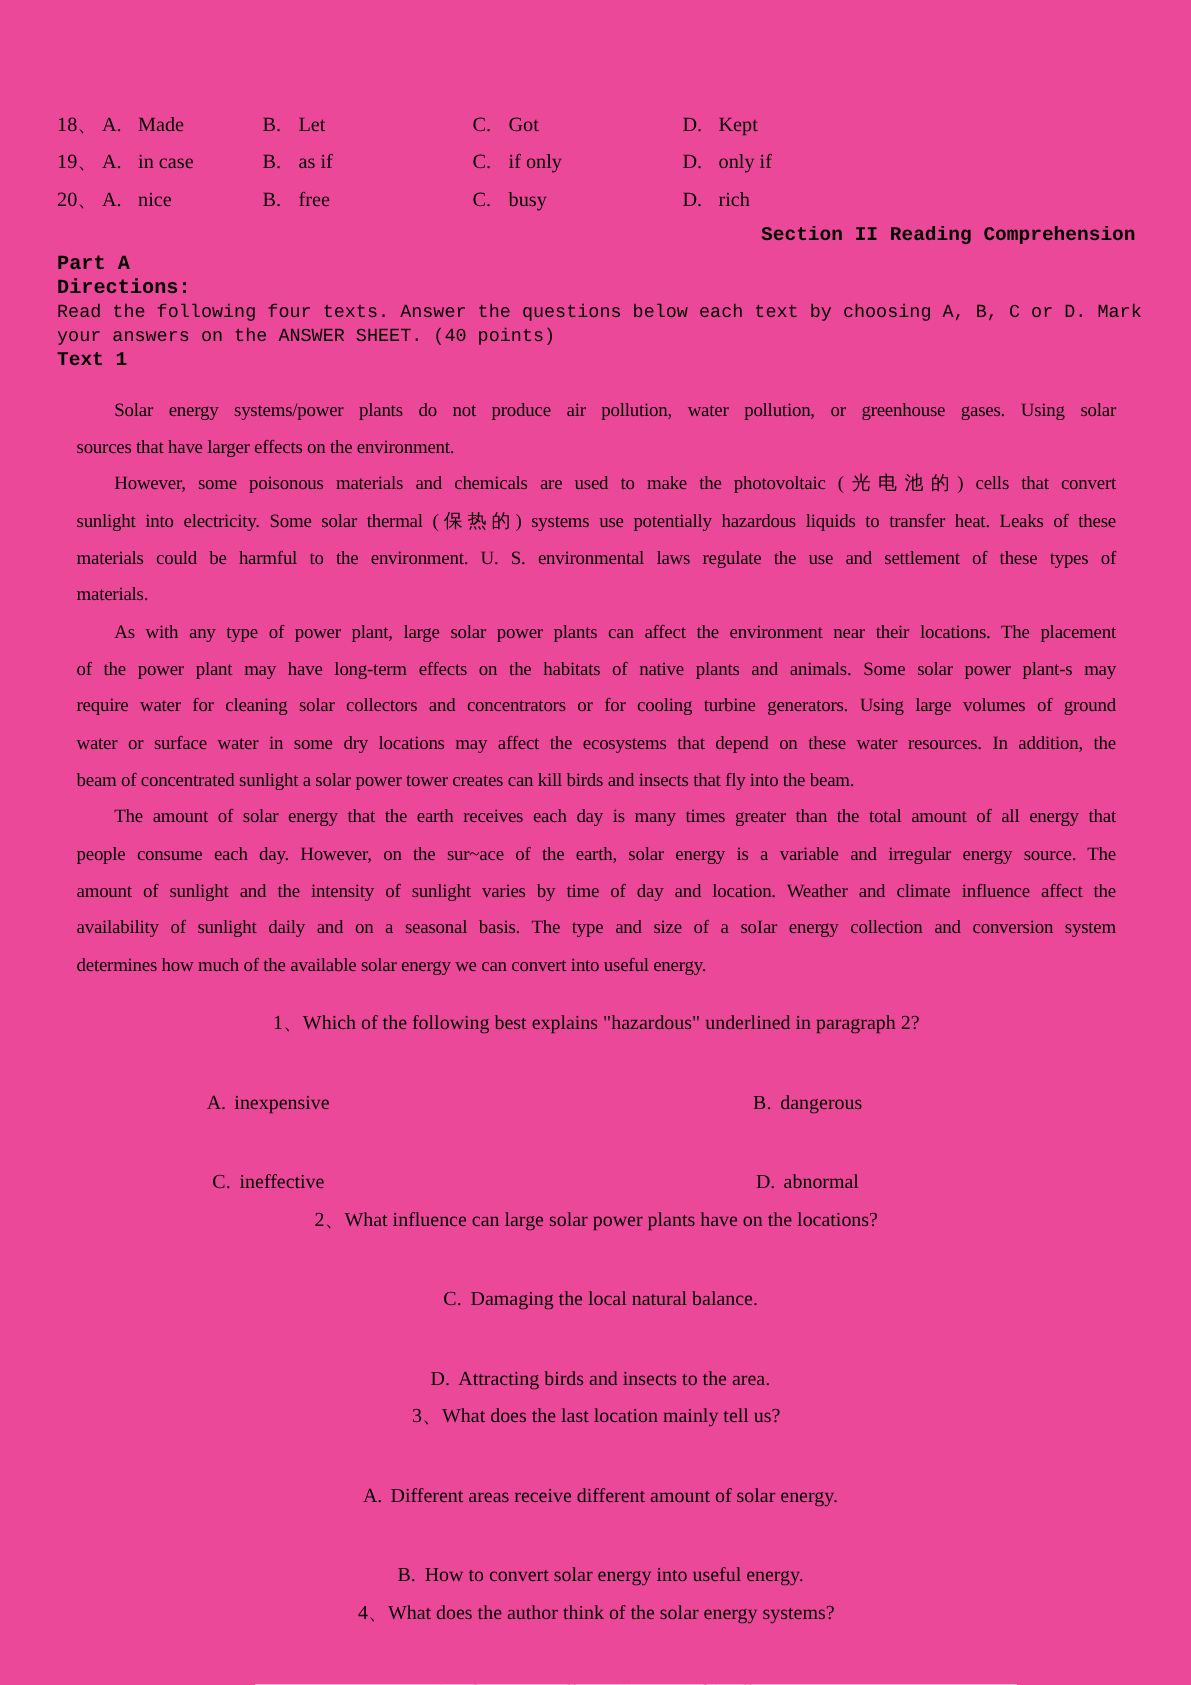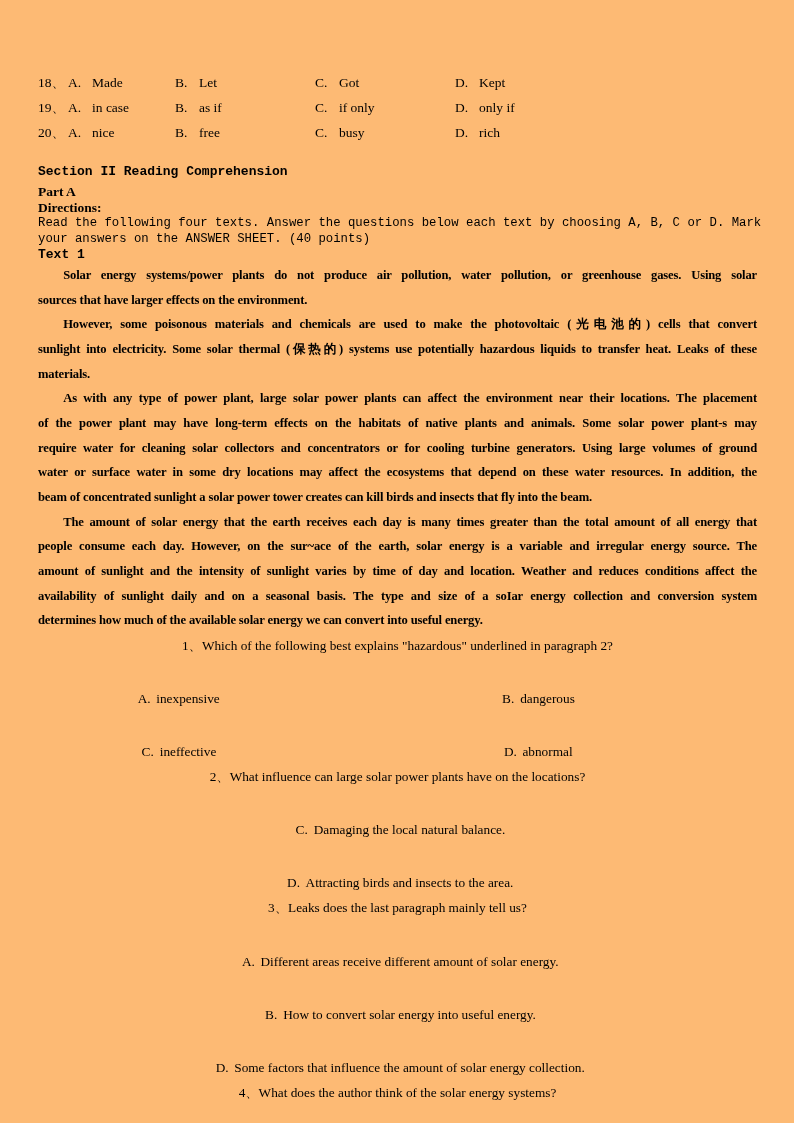--- a/index.html
+++ b/index.html
@@ -1,21 +1,21 @@
 <!DOCTYPE html>
 <html><head>
 <meta charset="utf-8">
 <style>
   html, body { margin: 0; padding: 0; background: #fff; }
   .page {
     position: relative;
     width: 794px;
     height: 1123px;
     margin: 0 auto;
-    background: #fdba74;
+    background: #ec4899;
     color: #000;
     box-sizing: border-box;
     padding: 70px 37px 0 38px;
     overflow: hidden;
   }
 
   
   .cz-row {
     display: grid;
     grid-template-columns: 137px 140px 140px 1fr;
@@ -24,46 +24,45 @@
     font-family: "Liberation Serif", serif;
   }
   .cz-num { display: inline-block; min-width: 30px; }
   .opt-label { display: inline-block; min-width: 24px; }
 
   
   .section-title {
     font-family: "Liberation Mono", monospace;
     font-weight: bold;
     font-size: 13px;
-    text-align: left;
+    text-align: right;
     line-height: 24px;
-    margin-top: 15px;
   }
   .part-label, .directions-label {
-    font-family: Liberation Serif, serif;
+    font-family: Liberation Mono, monospace;
     font-weight: bold;
     font-size: 13.5px;
     line-height: 16px;
   }
   .dir-line {
     font-family: "Liberation Mono", monospace;
     font-size: 12.3px;
     line-height: 15.5px;
     white-space: nowrap;
   }
   .text-title {
     font-family: "Liberation Mono", monospace;
     font-weight: bold;
     font-size: 13px;
     text-align: left;
     line-height: 16px;
   }
 
   
-  .passage { margin: 0; font-weight: bold; }
+  .passage { margin: 13px; }
   .pline {
     font-family: "Liberation Serif", serif;
     font-size: 12.6px;
     letter-spacing: -0.15px;
     line-height: 24.65px;
     text-align: justify;
     text-align-last: justify;
     white-space: normal;
   }
   .pline.first { text-indent: 2em; }
@@ -118,33 +117,34 @@
   <div class="text-title">Text 1</div>
 
   <div class="passage">
     <div>
       <div class="pline first">Solar energy systems/power plants do not produce air pollution, water pollution, or greenhouse gases. Using solar</div>
       <div class="pline plast">sources that have larger effects on the environment.</div>
     </div>
     <div>
       <div class="pline first">However, some poisonous materials and chemicals are used to make the photovoltaic (光电池的) cells that convert</div>
       <div class="pline">sunlight into electricity. Some solar thermal (保热的) systems use potentially hazardous liquids to transfer heat. Leaks of these</div>
+      <div class="pline">materials could be harmful to the environment. U. S. environmental laws regulate the use and settlement of these types of</div>
       <div class="pline plast">materials.</div>
     </div>
     <div>
       <div class="pline first">As with any type of power plant, large solar power plants can affect the environment near their locations. The placement</div>
       <div class="pline">of the power plant may have long-term effects on the habitats of native plants and animals. Some solar power plant-s may</div>
       <div class="pline">require water for cleaning solar collectors and concentrators or for cooling turbine generators. Using large volumes of ground</div>
       <div class="pline">water or surface water in some dry locations may affect the ecosystems that depend on these water resources. In addition, the</div>
       <div class="pline plast">beam of concentrated sunlight a solar power tower creates can kill birds and insects that fly into the beam.</div>
     </div>
     <div>
       <div class="pline first">The amount of solar energy that the earth receives each day is many times greater than the total amount of all energy that</div>
       <div class="pline">people consume each day. However, on the sur~ace of the earth, solar energy is a variable and irregular energy source. The</div>
-      <div class="pline">amount of sunlight and the intensity of sunlight varies by time of day and location. Weather and reduces conditions affect the</div>
+      <div class="pline">amount of sunlight and the intensity of sunlight varies by time of day and location. Weather and climate influence affect the</div>
       <div class="pline">availability of sunlight daily and on a seasonal basis. The type and size of a soIar energy collection and conversion system</div>
       <div class="pline plast">determines how much of the available solar energy we can convert into useful energy.</div>
     </div>
   </div>
 
   <div class="questions">
 
     <div>
       <div class="q-stem"><span class="q-num">1、</span><span>Which of the following best explains "hazardous" underlined in paragraph 2?</span></div>
       <div class="opt-grid">
@@ -157,24 +157,23 @@
       </div>
     </div>
 
     <div>
       <div class="q-stem"><span class="q-num">2、</span><span>What influence can large solar power plants have on the locations?</span></div>
       <div class="opt-row"><span class="opt-label">C.</span><span>Damaging the local natural balance.</span></div>
       <div class="opt-row"><span class="opt-label">D.</span><span>Attracting birds and insects to the area.</span></div>
     </div>
 
     <div>
-      <div class="q-stem"><span class="q-num">3、</span><span>Leaks does the last paragraph mainly tell us?</span></div>
+      <div class="q-stem"><span class="q-num">3、</span><span>What does the last location mainly tell us?</span></div>
       <div class="opt-row"><span class="opt-label">A.</span><span>Different areas receive different amount of solar energy.</span></div>
       <div class="opt-row"><span class="opt-label">B.</span><span>How to convert solar energy into useful energy.</span></div>
-      <div class="opt-row"><span class="opt-label">D.</span><span>Some factors that influence the amount of solar energy collection.</span></div>
     </div>
 
     <div>
       <div class="q-stem"><span class="q-num">4、</span><span>What does the author think of the solar energy systems?</span></div>
       <div class="opt-row"><span class="opt-label">A.</span><span>They are totally environment-friendly.</span></div>
     </div>
 
   </div>
 </div>
 

